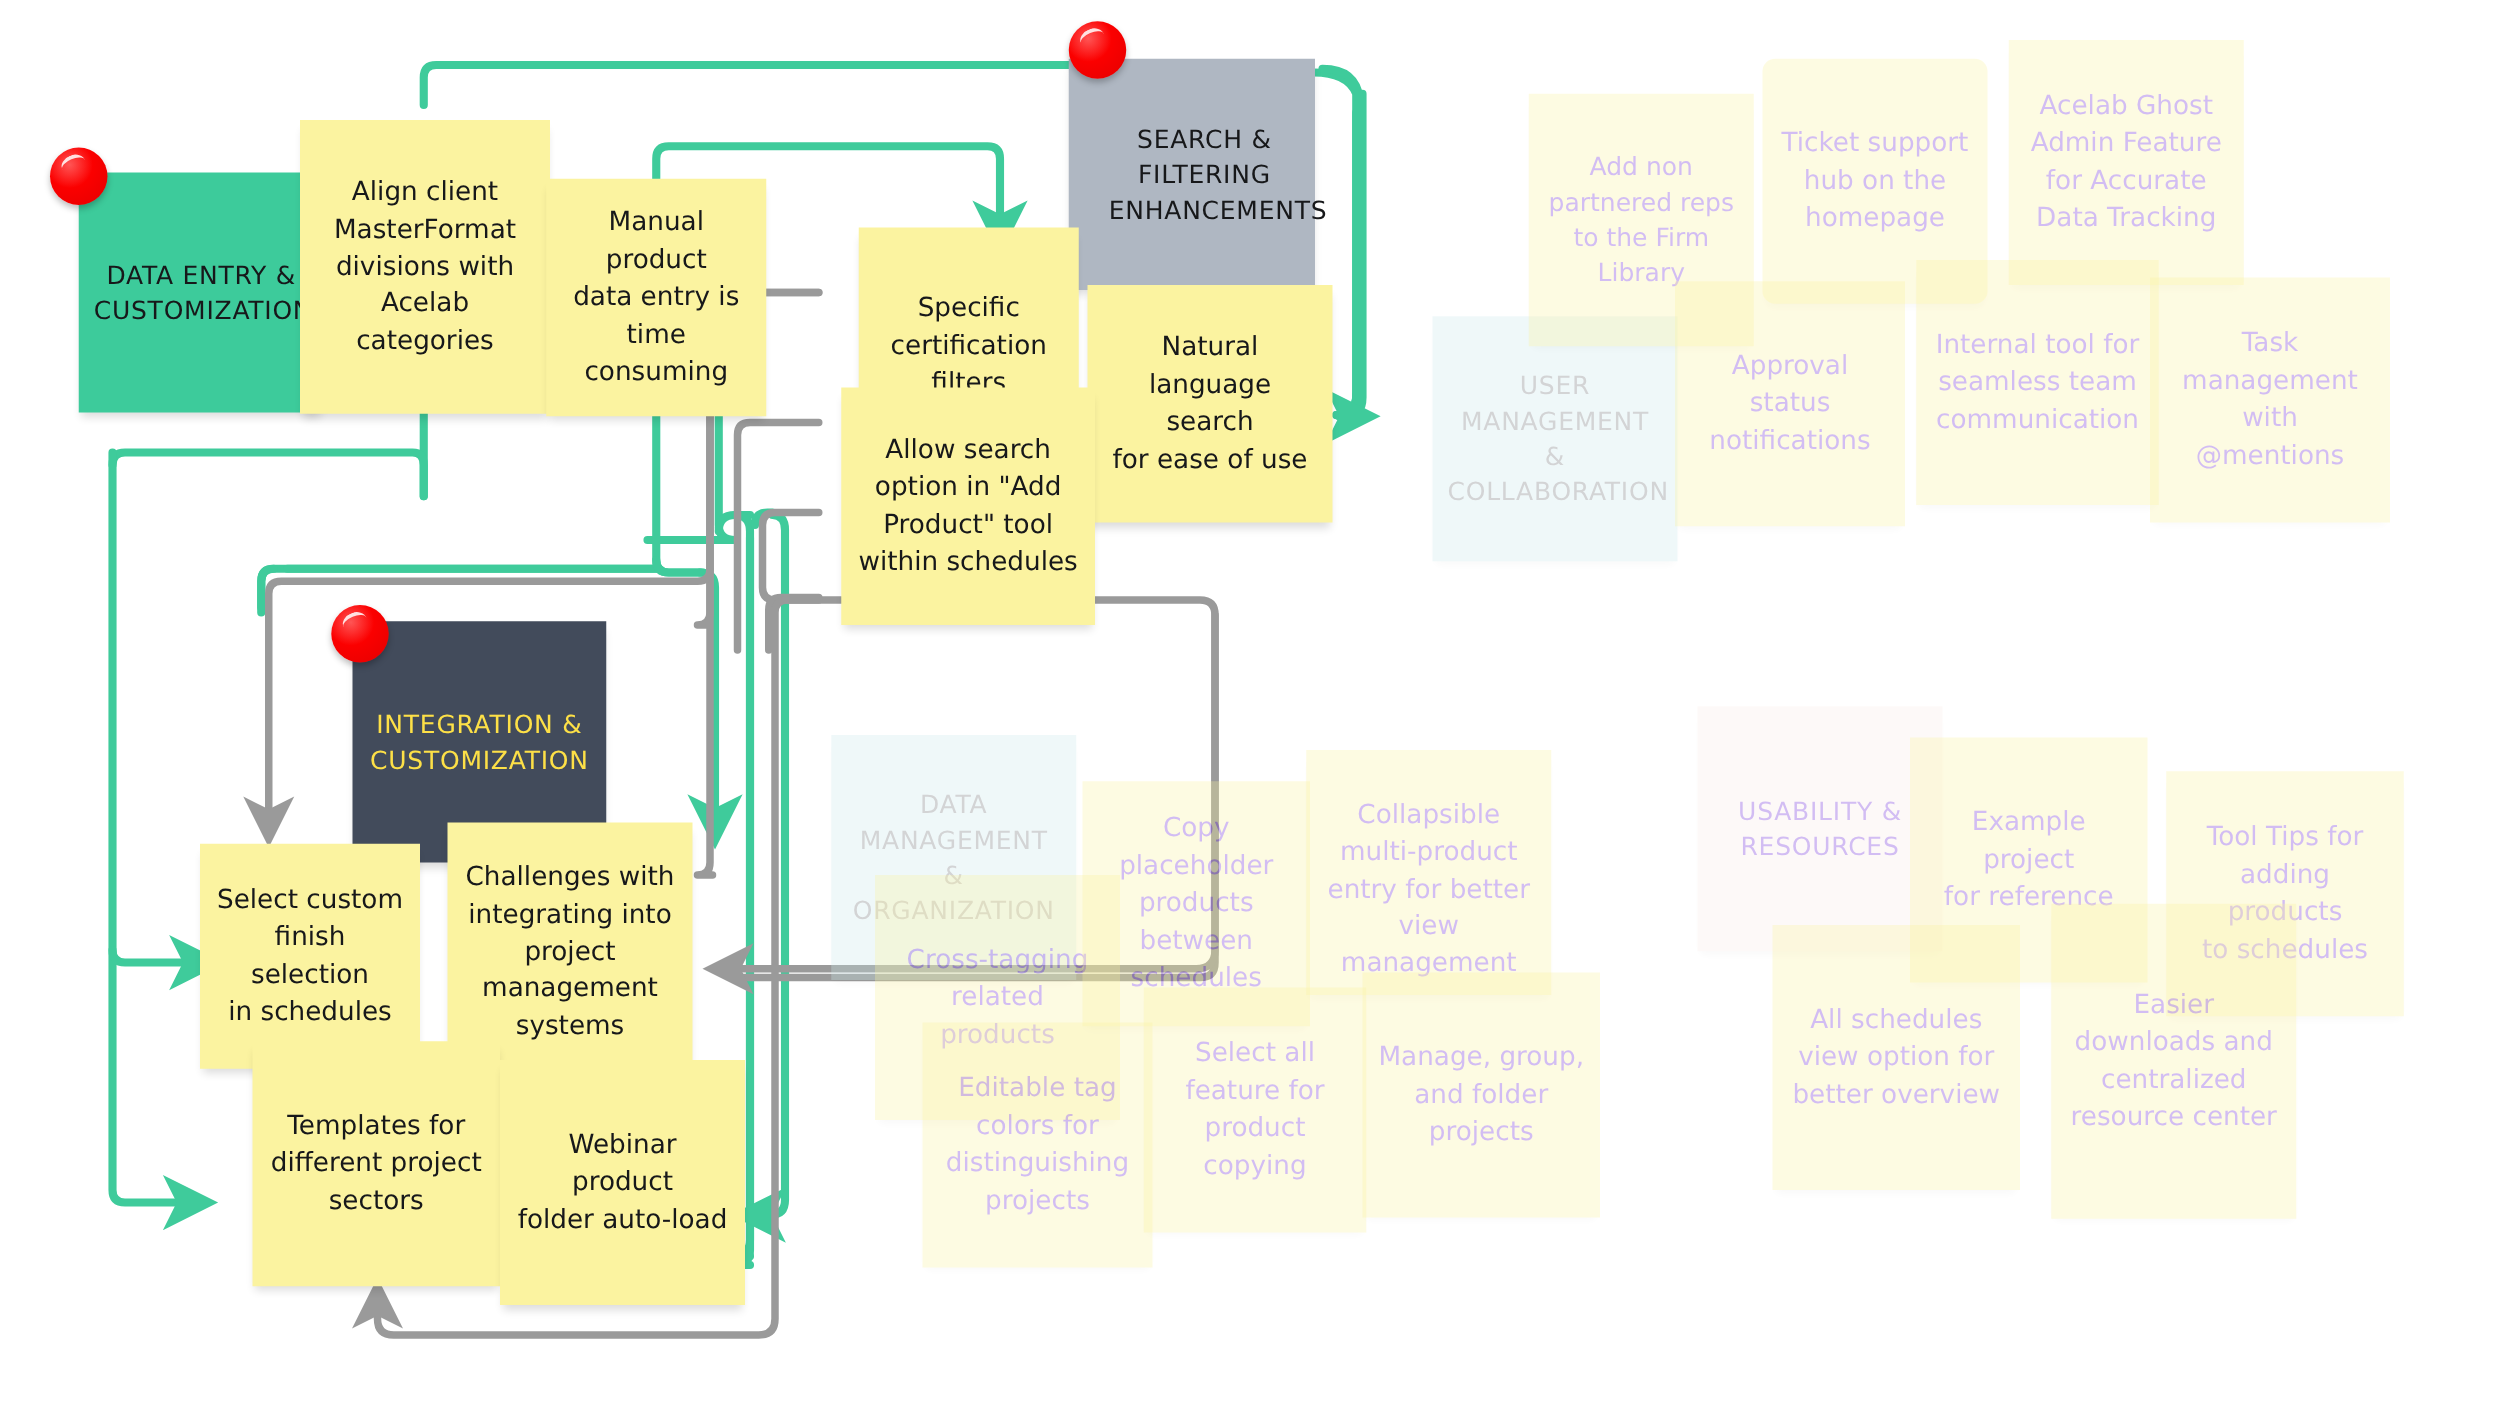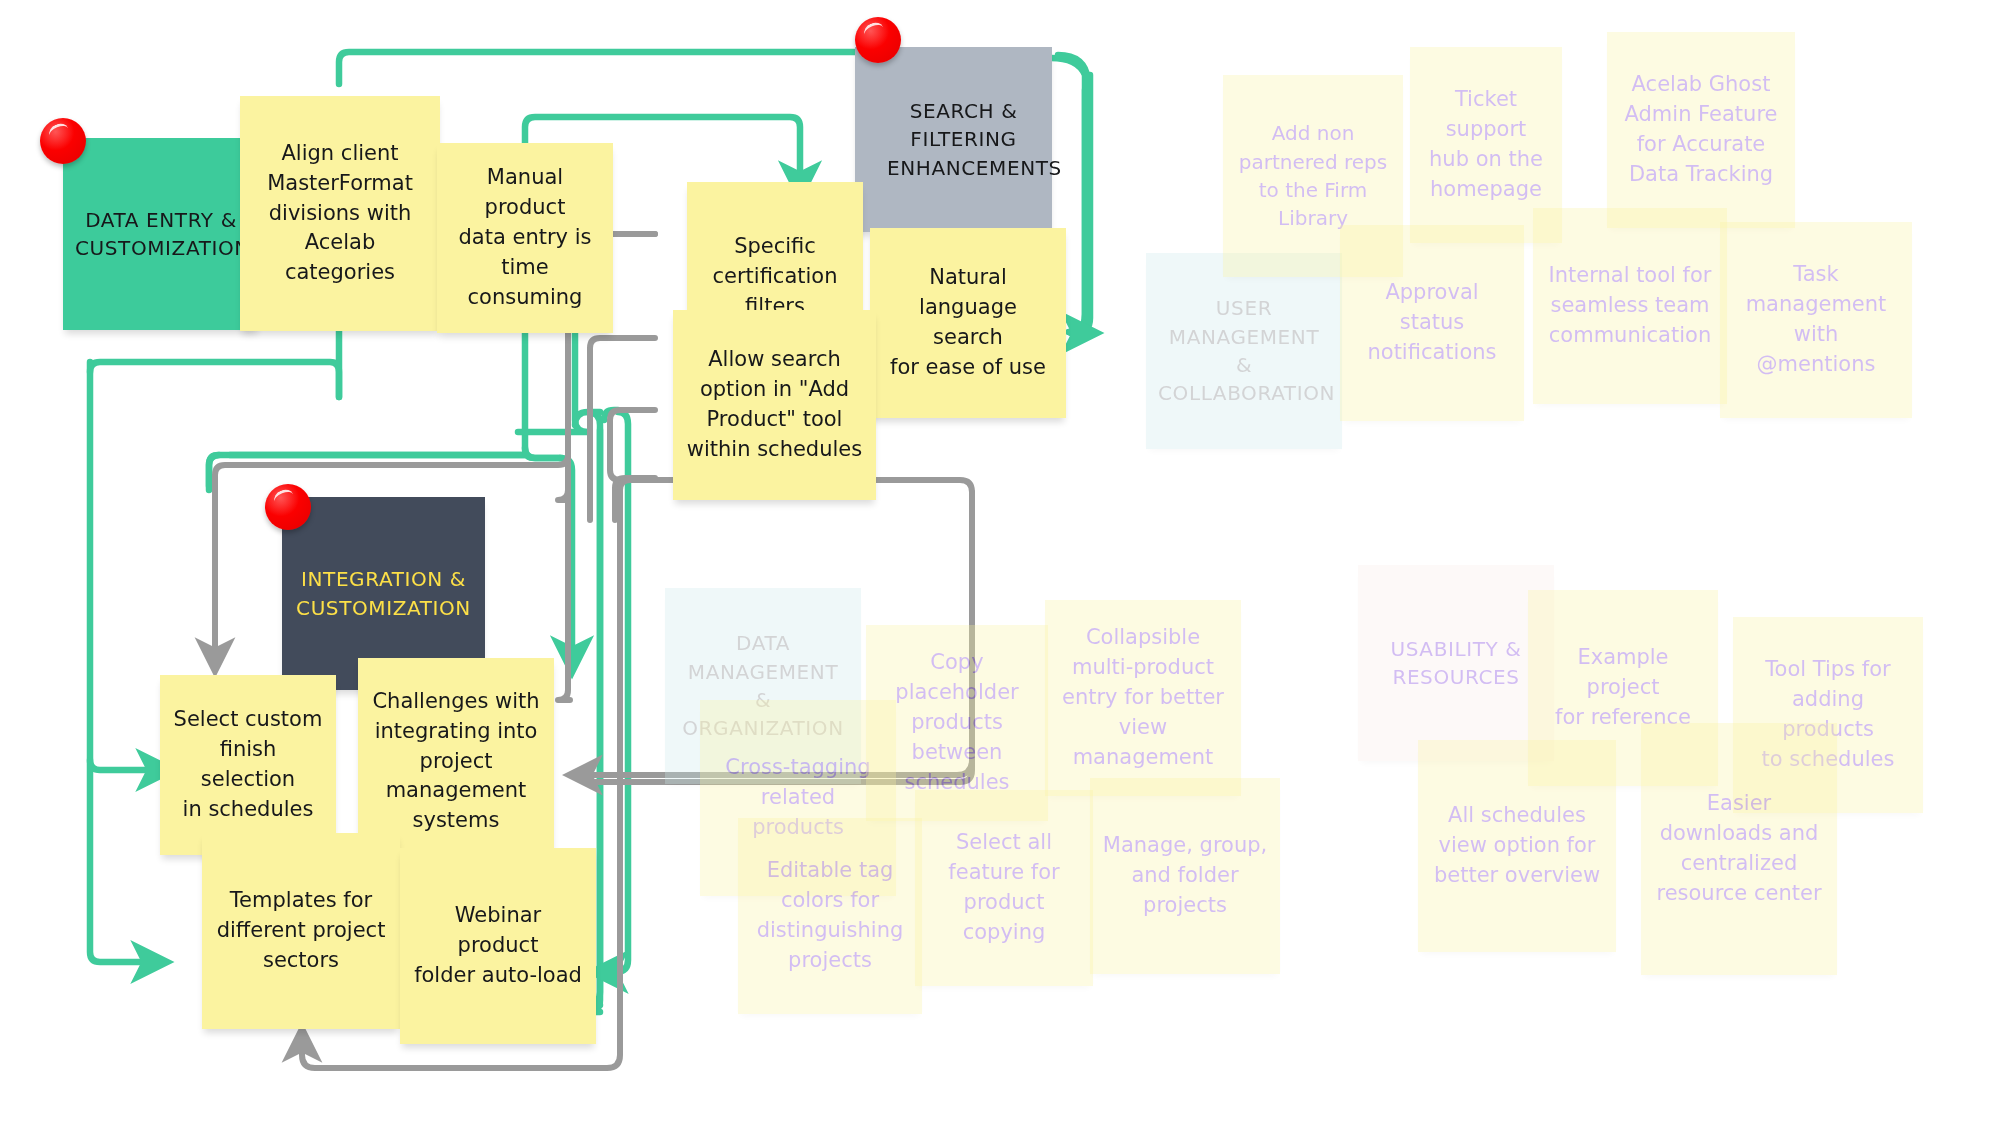--- a/index.html
+++ b/index.html
@@ -213,21 +213,21 @@
 COLLABORATION</span>
   </div>
 
   <div class="note faded yellow" style="left:1223px;top:75px;width:180px;height:202px;font-size:20px;">
     <span class="txt">Add non
 partnered reps
 to the Firm
 Library</span>
   </div>
 
-  <div class="note faded yellow" style="left:1410px;top:47px;width:152px;height:196px;font-size:21px;">
+  <div class="note faded yellow" style="left:1410px;top:47px;width:180px;height:196px;font-size:21px;border-radius:10px;">
     <span class="txt">Ticket support
 hub on the
 homepage</span>
   </div>
 
   <div class="note faded yellow" style="left:1607px;top:32px;width:188px;height:196px;font-size:21px;">
     <span class="txt">Acelab Ghost
 Admin Feature
 for Accurate
 Data Tracking</span>
@@ -262,21 +262,21 @@
   </div>
 
   <div class="note faded yellow" style="left:866px;top:625px;width:182px;height:196px;font-size:21px;">
     <span class="txt">Copy
 placeholder
 products
 between
 schedules</span>
   </div>
 
-  <div class="note faded yellow" style="left:1045px;top:600px;width:196px;height:196px;font-size:21px;">
+  <div class="note faded yellow" style="left:1045px;top:600px;width:196px;height:196px;font-size:21px;align-items:flex-end;">
     <span class="txt">Collapsible
 multi-product
 entry for better
 view
 management</span>
   </div>
 
   <div class="note faded yellow" style="left:738px;top:818px;width:184px;height:196px;font-size:21px;">
     <span class="txt">Editable tag
 colors for

